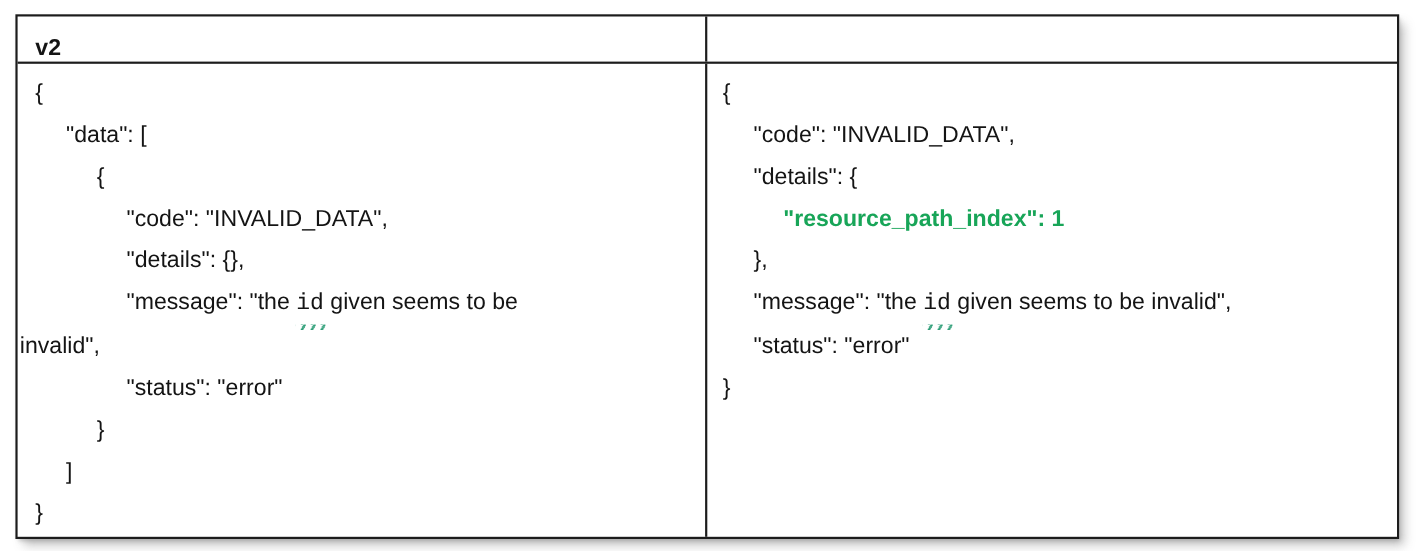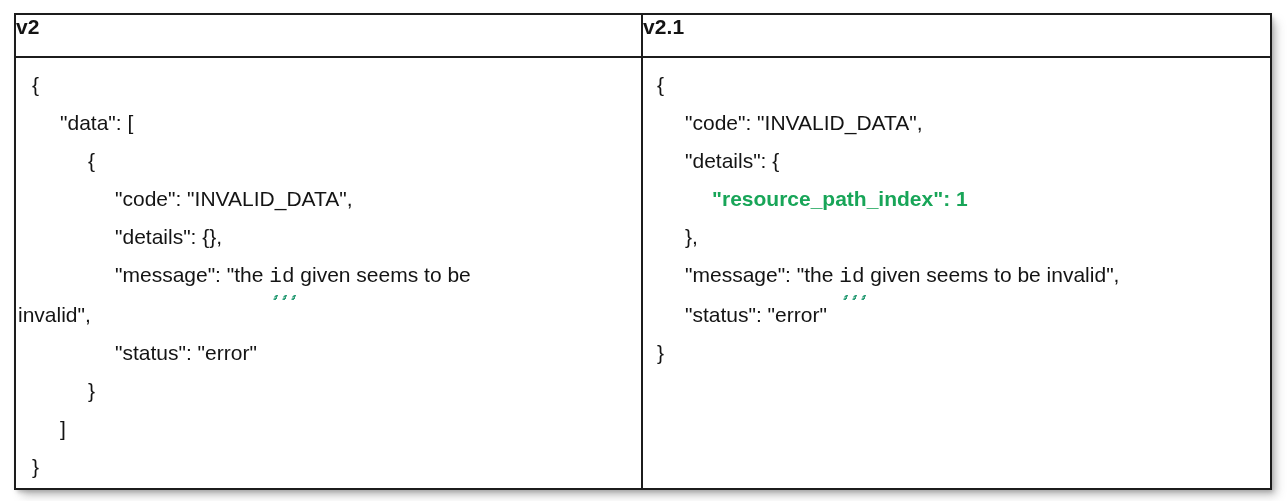--- a/index.html
+++ b/index.html
@@ -65,21 +65,22 @@
     overflow: hidden;
   }
   .col-right {
     flex: 1 1 auto;
     box-sizing: border-box;
     overflow: hidden;
   }
 
   .hdr-cell {
     display: flex;
-    align-items: flex-start;
+    align-items: flex-end;
+    padding-left: 16px;
   }
   .hdr-text {
     font-size: 21px;
     font-weight: bold;
     color: #141414;
     letter-spacing: 0.1px;
   }
 
   .code-cell {
     padding: 8px 6px 6px 0px;
@@ -140,23 +141,20 @@
 <div id="canvas">
 
   <div class="shadow-layer"></div>
 
   <div class="compare-table">
 
     <div class="table-header-row">
       <div class="col-left hdr-cell">
         <span class="hdr-text">v2</span>
       </div>
-      <div class="col-right hdr-cell">
-        <span class="hdr-text">v2.1</span>
-      </div>
     </div>
 
     <div class="table-body-row">
 
       <div class="col-left">
         <div class="code-cell">
 
           <div class="code-line ind0">{</div>
           <div class="code-line ind1">"data": [</div>
           <div class="code-line ind2">{</div>

